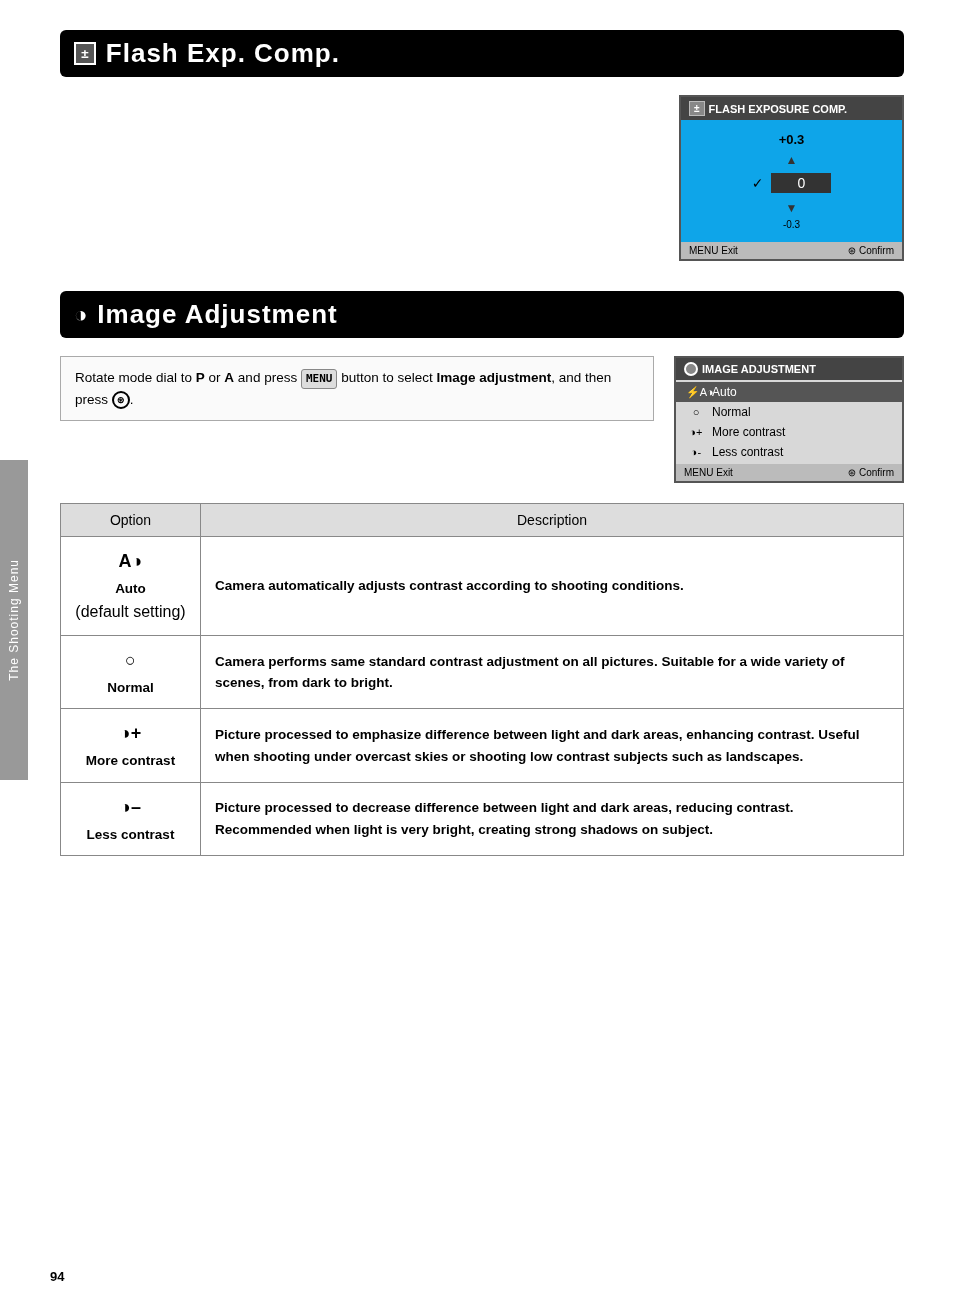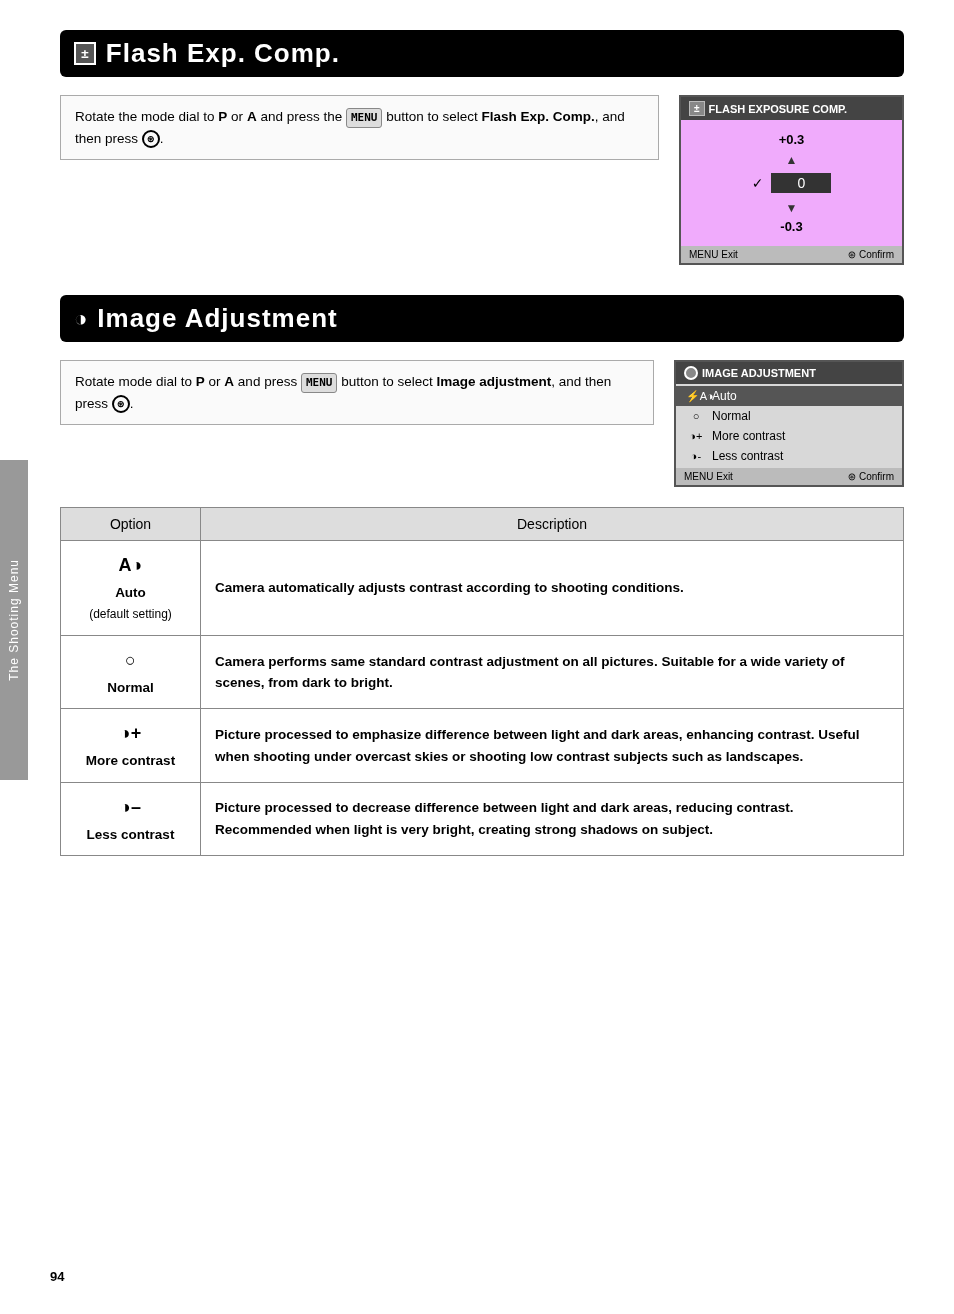--- a/index.html
+++ b/index.html
@@ -117,21 +117,21 @@
     .flash-panel .panel-header .ficon {
       background: #888;
       border: 1px solid #bbb;
       padding: 1px 4px;
       font-size: 10px;
       font-weight: bold;
     }
     .flash-panel .panel-body {
       padding: 8px 12px;
       text-align: center;
-      background: #f0abfc;
+      background: #0ea5e9;
     }
     .flash-panel .highlight-row {
       background: #333;
       color: #fff;
       padding: 2px 20px;
       margin: 2px 0;
       display: inline-block;
       min-width: 60px;
       text-align: center;
     }
@@ -227,21 +227,21 @@
     .option-cell .opt-icon {
       font-size: 18px;
       display: block;
       margin-bottom: 2px;
     }
     .option-cell .opt-label {
       font-weight: bold;
     }
     .option-cell .opt-sub {
       font-weight: normal;
-      font-size: 12px;
+      font-size: 16px;
     }
 
     
     .page-number {
       position: absolute;
       bottom: 30px;
       left: 50px;
       font-size: 13px;
       font-weight: bold;
     }
@@ -290,23 +290,20 @@
   <div class="section-gap">
 
     <div class="section-header">
       <span class="icon-box">±</span>
       <h2>Flash Exp. Comp.</h2>
     </div>
 
     <div class="content-row">
       <div class="content-left">
 
-        <div class="instruction-box">
-          <span>Rotate the mode dial to <strong>P</strong> or <strong>A</strong> and press the <span class="kbd">MENU</span> button to select <strong>Flash Exp. Comp.</strong>, and then press <span class="ok-btn">⊛</span>.</span>
-        </div>
 
       </div>
 
       <div class="content-right">
         <div class="flash-panel">
           <div class="panel-header">
             <span class="ficon">±</span>
             <span>FLASH EXPOSURE COMP.</span>
           </div>
           <div class="panel-body">
@@ -322,21 +319,21 @@
             <div style="display:flex; align-items:center; justify-content:center; gap:8px; margin:4px 0;">
               <span class="checkmark">✓</span>
               <span class="highlight-row">0</span>
             </div>
 
             <div style="text-align:center;">
               <span class="arrow-down">▼</span>
             </div>
 
             <div style="text-align:center; padding:4px 0;">
-              <div style="font-size:13px; font-weight:bold;">-0.3</div>
+              <div style="font-size:10px; font-weight:normal;">-0.3</div>
             </div>
           </div>
           <div class="panel-footer">
             <span>MENU Exit</span>
             <span>⊛ Confirm</span>
           </div>
         </div>
       </div>
     </div>
   </div>

